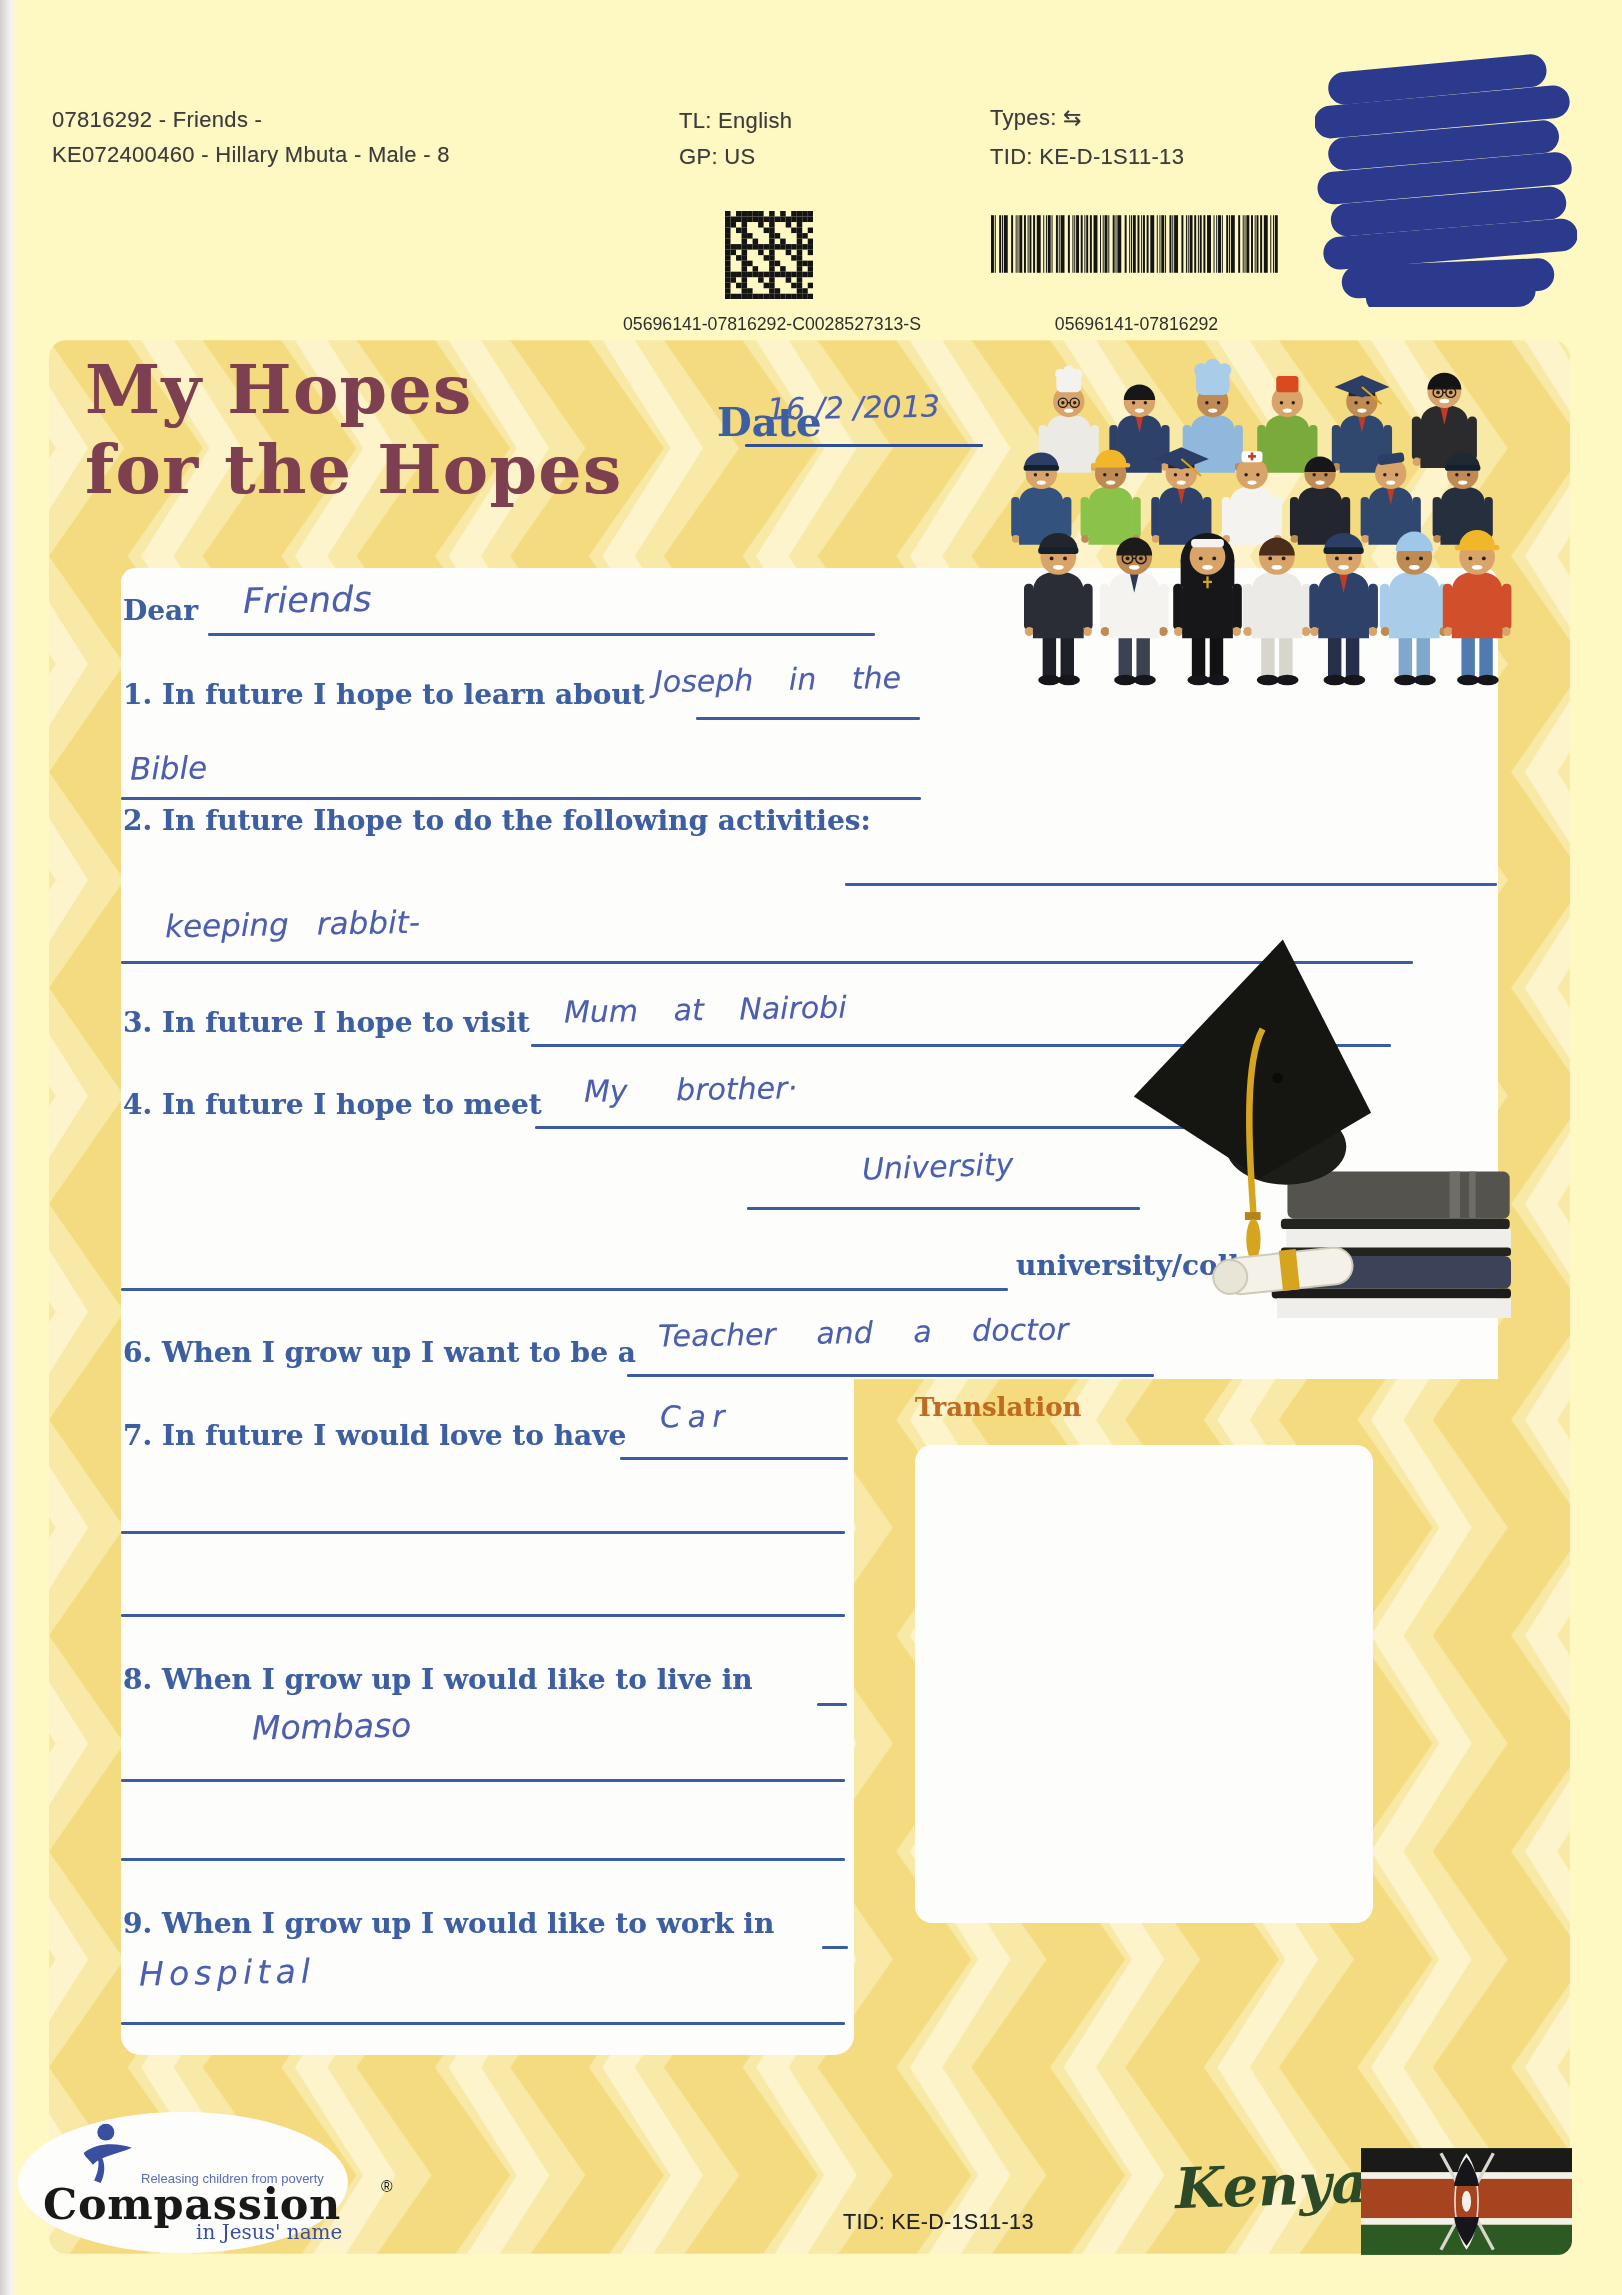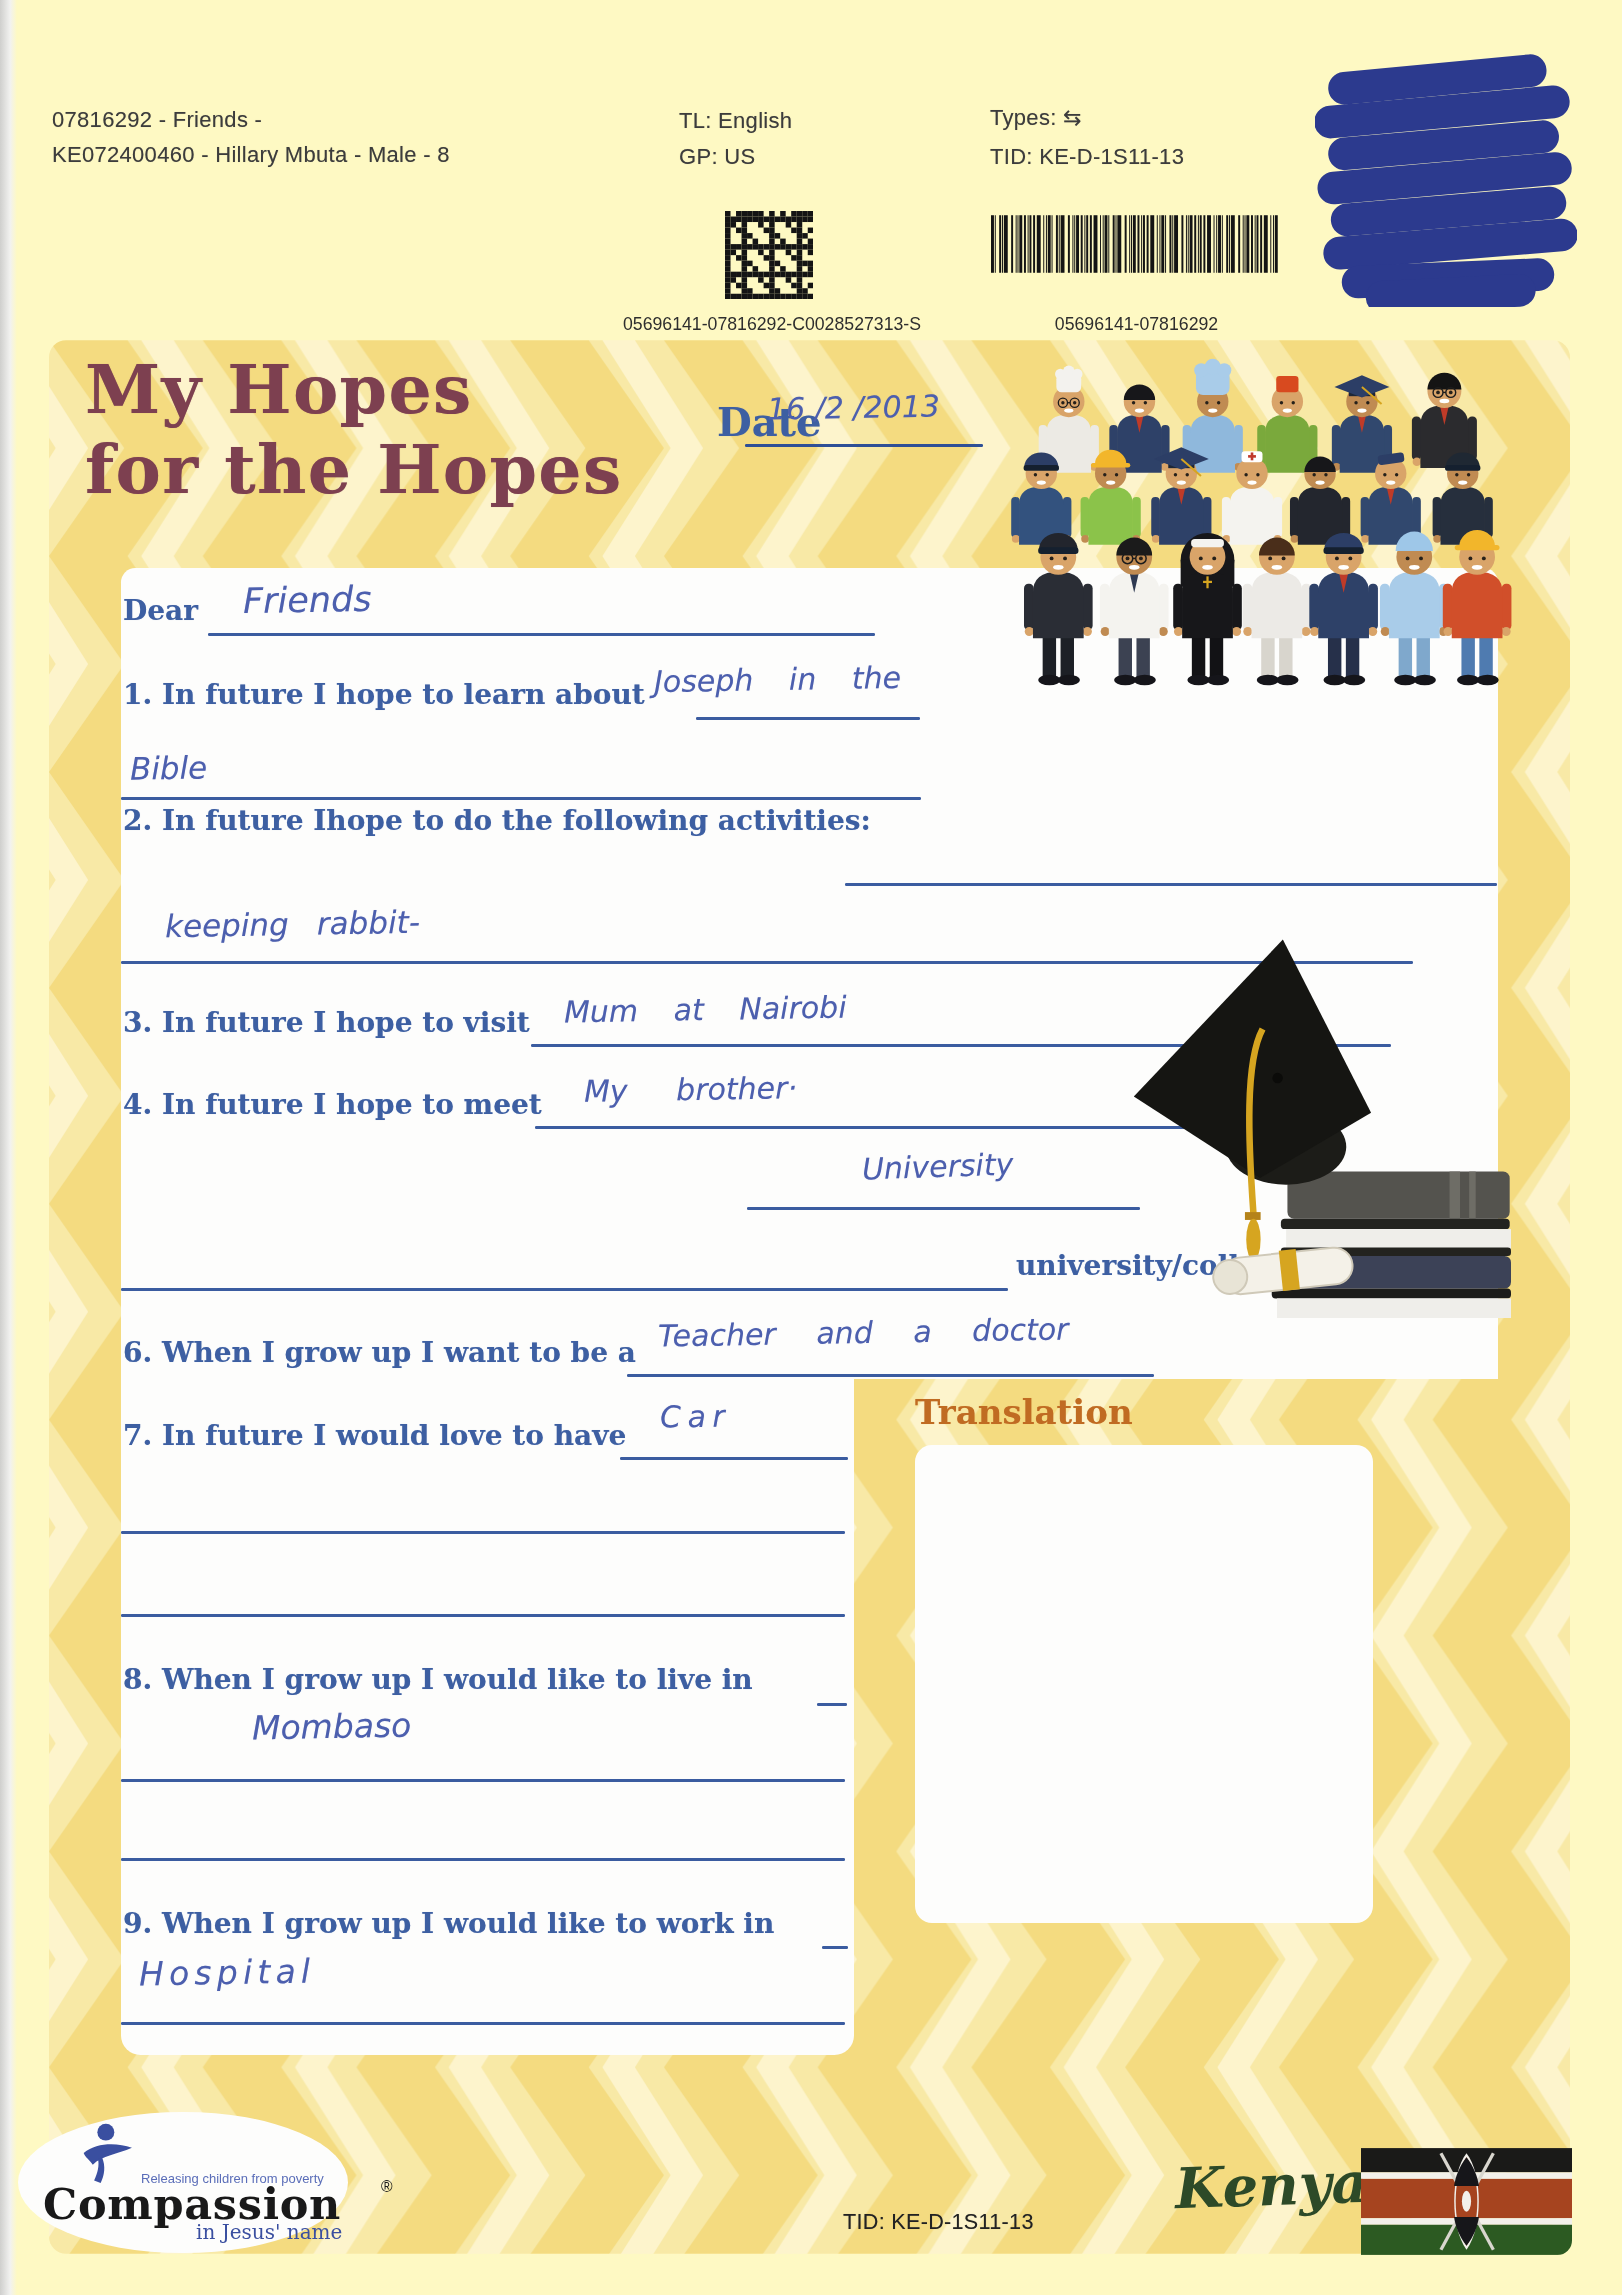--- a/index.html
+++ b/index.html
@@ -10,21 +10,21 @@
        text-shadow:0 0 0.7px rgba(60,60,60,.4);}
   .cap{font-size:17.7px;color:#2e2e2e;text-align:center;white-space:nowrap;}
   .title{font-family:"DejaVu Serif",serif;font-weight:bold;font-size:68px;line-height:1.08;
          color:#7d4050;letter-spacing:1.3px;white-space:nowrap;text-shadow:0 0 0.7px rgba(125,64,80,.5);}
   .qtext{font-family:"DejaVu Serif",serif;font-weight:bold;font-size:28px;color:#3d5fa2;
          white-space:nowrap;text-shadow:0 0 0.7px rgba(61,95,162,.4);}
   .rule{position:absolute;height:3.3px;background:#3b5ca0;border-radius:1.3px;}
   .hand{position:absolute;font-family:"DejaVu Sans",sans-serif;font-style:italic;color:#4c5fae;
         white-space:nowrap;transform:rotate(-1deg);text-shadow:0 0 0.7px rgba(76,95,174,.35);}
   .white{position:absolute;background:#fdfdfc;}
-  .trlabel{font-family:"DejaVu Serif",serif;font-weight:bold;font-size:34px;color:#c06b22;
+  .trlabel{font-family:"DejaVu Serif",serif;font-weight:bold;font-size:26px;color:#c06b22;
            text-shadow:0 0 0.7px rgba(192,107,34,.4);}
   .ws1{word-spacing:26px}.ws2{word-spacing:39px}.ws3{word-spacing:18.3px}.ws4{word-spacing:31px}
   .logo-name{font-family:"DejaVu Serif",serif;font-weight:bold;font-size:43px;color:#191919;letter-spacing:0.7px;}
   .logo-tag{font-size:13px;color:#5a6db8;}
   .logo-sub{font-family:"DejaVu Serif",serif;font-size:20px;color:#3a4fa0;}
   .kenya{font-family:"DejaVu Serif",serif;font-style:italic;font-weight:bold;font-size:56px;
          color:#2d4a28;transform:rotate(-2deg);}
   .edge{position:absolute;left:0;top:0;width:17px;height:2295px;
         background:linear-gradient(to right,#cfcfcd,#f2f2f0 60%,rgba(255,255,255,0));}
 </style>

